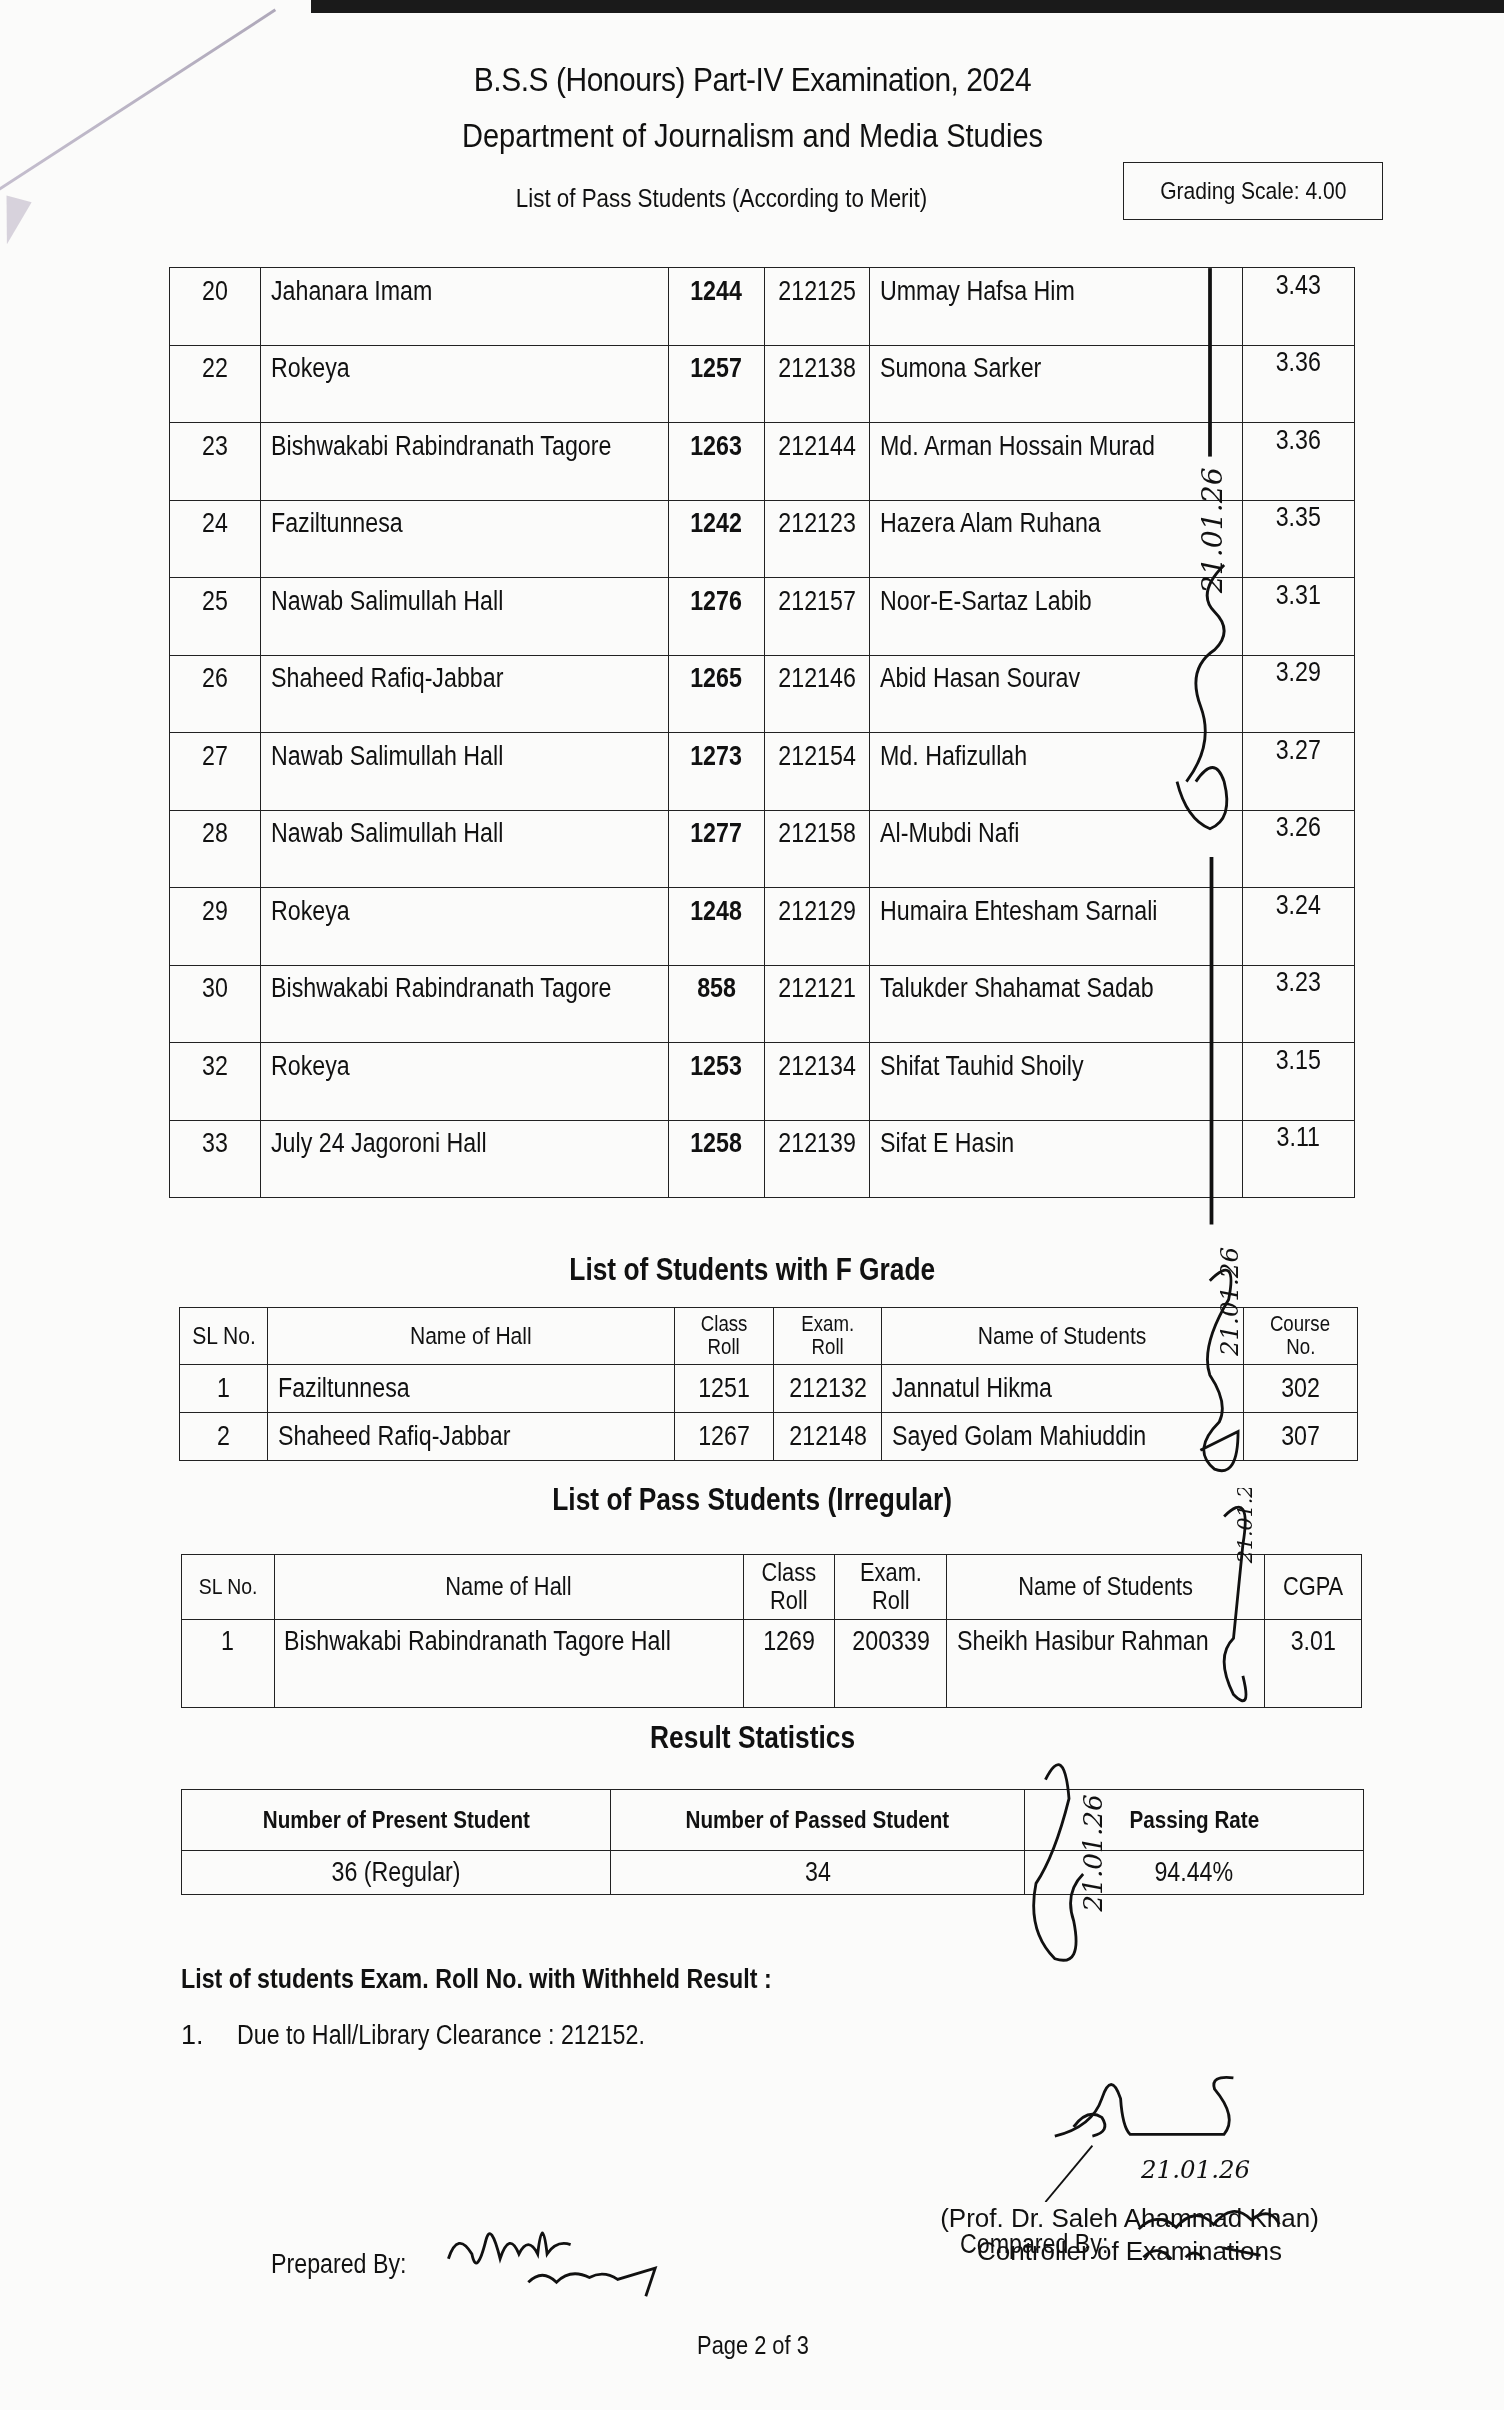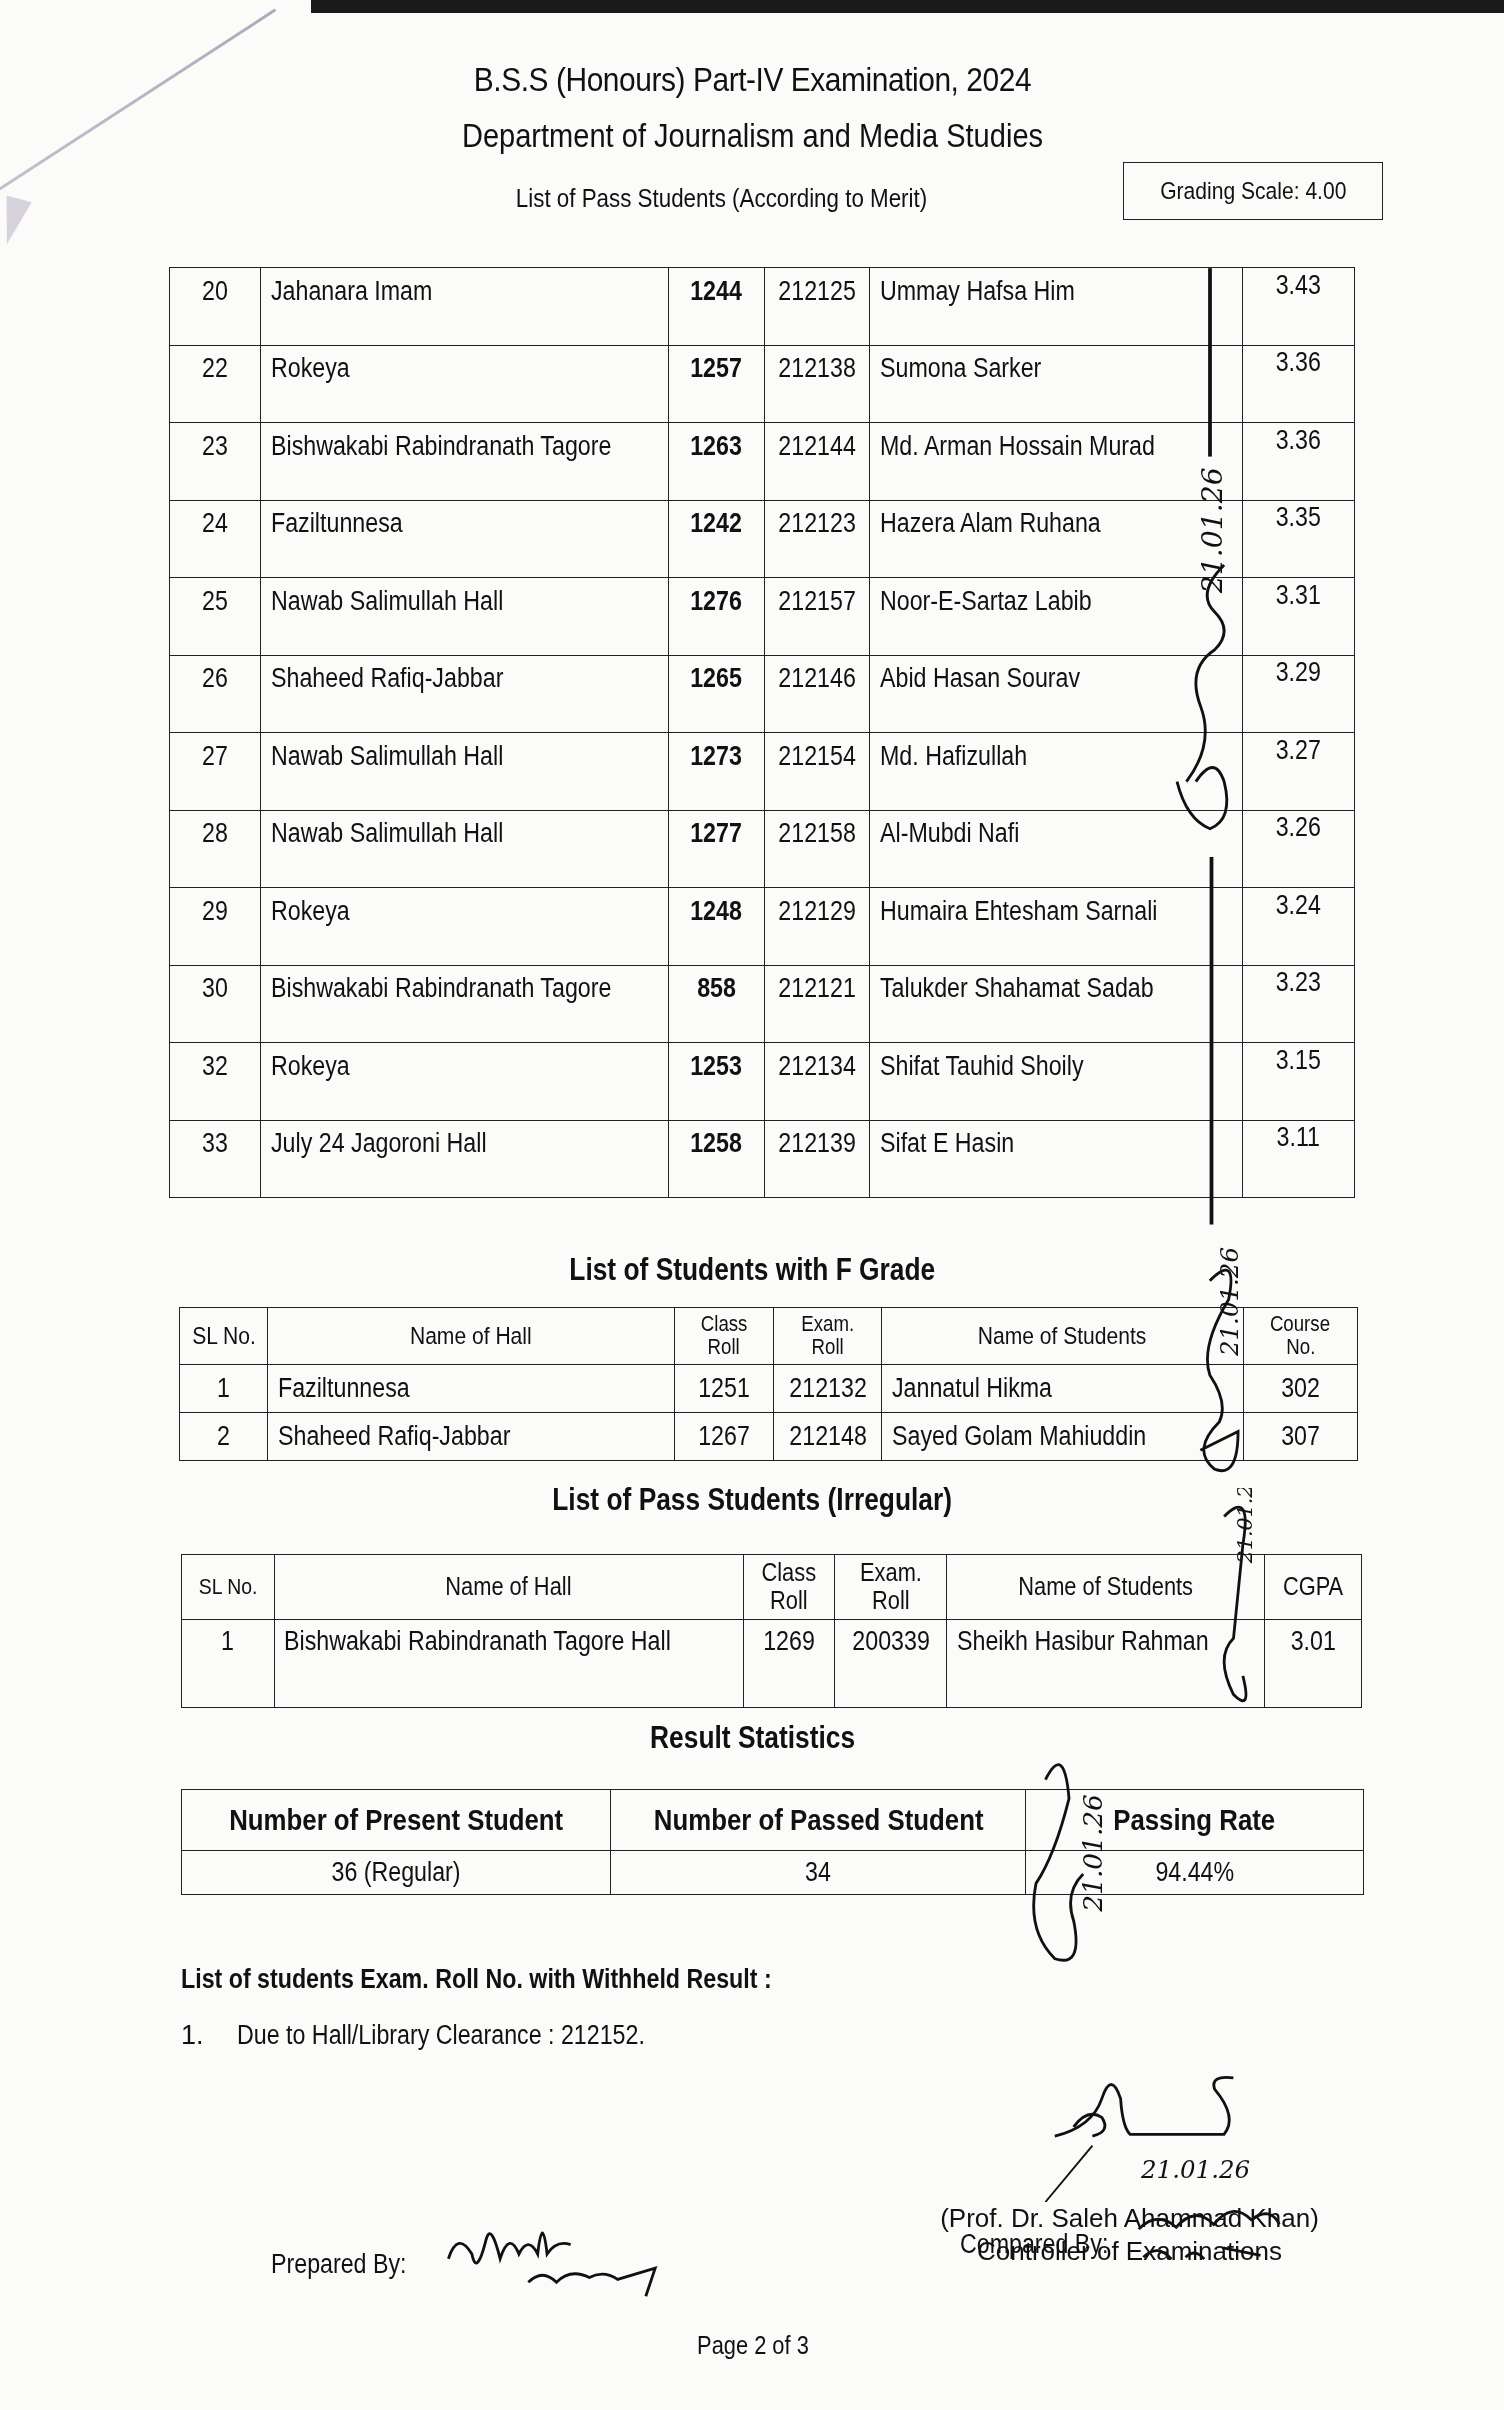--- a/index.html
+++ b/index.html
@@ -49,21 +49,21 @@
   .fgrade td { font-size: 27px; height: 47px; }
   .small-head { font-size: 21.7px !important; }
 
   
   .irregular { left: 181px; top: 1554px; width: 1181px; }
   .irregular th { font-weight: normal; font-size: 25.4px; height: 64px; line-height: 1.1; }
   .irregular td { font-size: 27px; height: 81px; vertical-align: top; padding-top: 5.6px; }
 
   
   .stats { left: 181px; top: 1789px; width: 1183px; }
-  .stats th { font-size: 30px; height: 60px; font-weight: bold; }
+  .stats th { font-size: 24px; height: 60px; font-weight: bold; }
   .stats td { font-size: 27px; height: 43px; text-align: center; }
 
   .withheld-title { position: absolute; left: 181px; top: 1964px; font-size: 27px; font-weight: bold; }
   .withheld-item { position: absolute; left: 181px; top: 2020px; font-size: 27px; }
   .withheld-item .num { display: inline-block; width: 56px; }
 
   .sig-block { position: absolute; left: 932px; top: 2117px; width: 395px; text-align: center; font-size: 26px; line-height: 1.26; }
   .prepared { position: absolute; left: 271px; top: 2249px; font-size: 27px; }
   .compared { position: absolute; left: 960px; top: 2229px; font-size: 27px; }
   .page-num { position: absolute; left: 0; width: 1505px; top: 2331px; text-align: center; font-size: 25.4px; }

